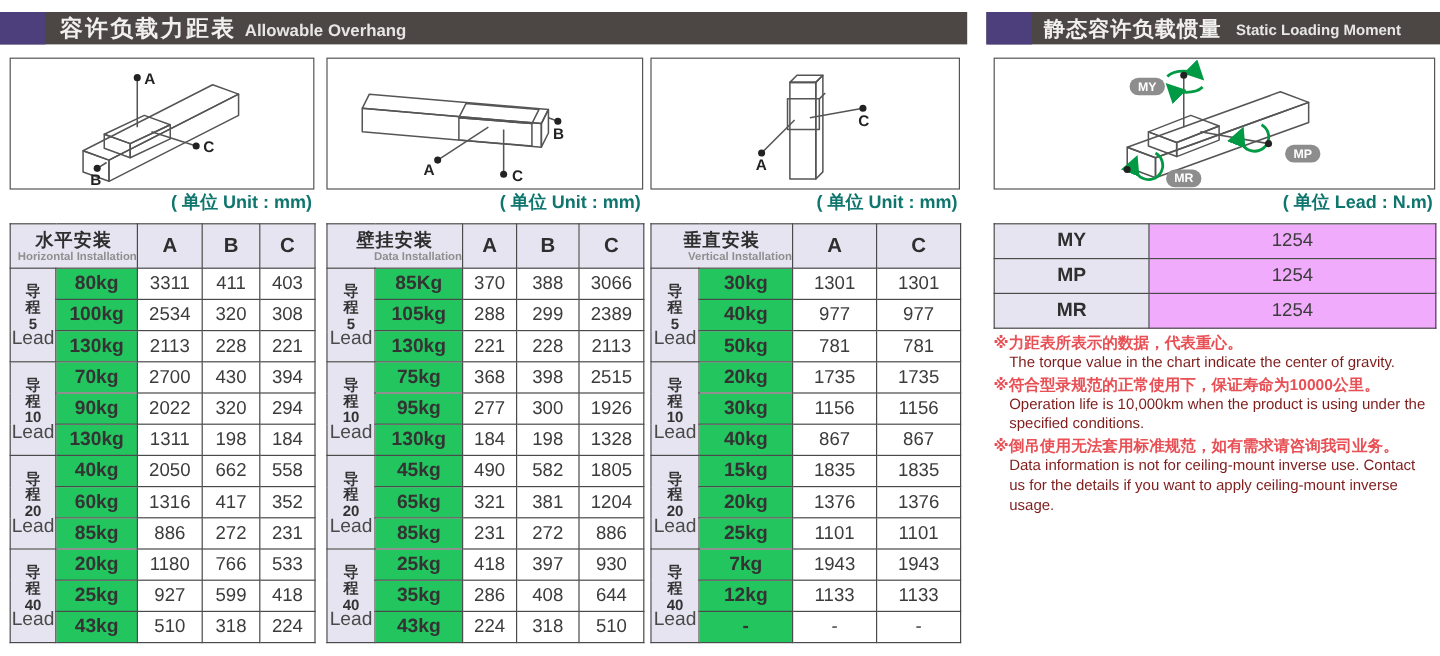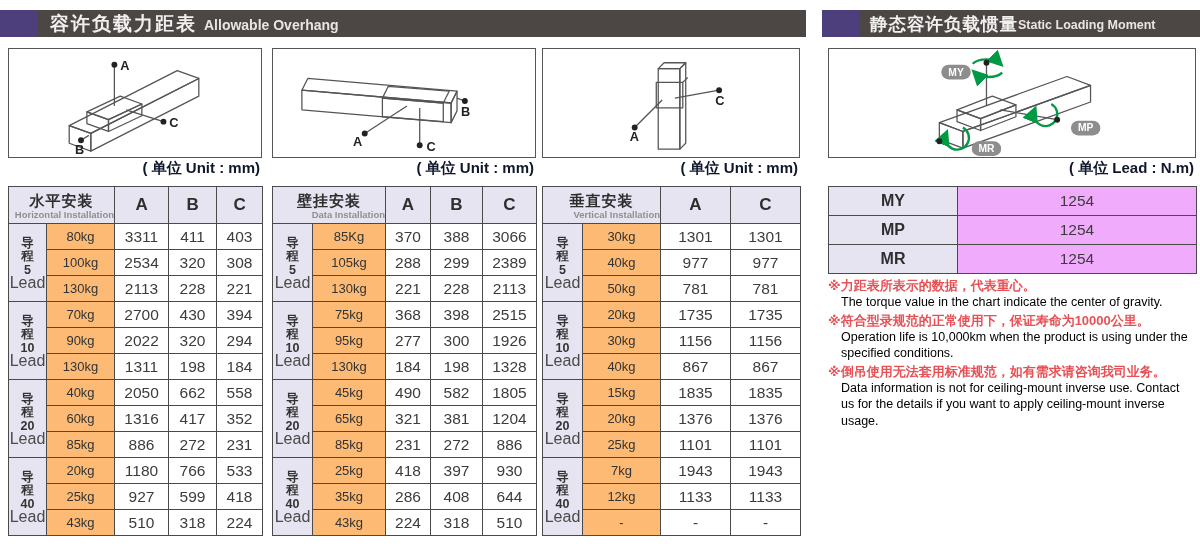--- a/index.html
+++ b/index.html
@@ -7,54 +7,54 @@
         font-family:"Liberation Sans","DejaVu Sans",sans-serif;color:#333;}
 
   
   .bar{position:absolute;top:10px;height:27px;background:#4c4645;display:flex;align-items:center;}
   .bar-left{left:0;width:806px;}
   .bar-right{left:822px;width:378px;}
   .bar-sq{width:38px;height:27px;background:#4c3f7c;flex:0 0 auto;}
   .bar-zh{color:#f1f0ee;font-size:19px;font-weight:700;letter-spacing:2px;margin-left:12px;}
   .bar-en{color:#e8e6e4;font-size:14px;font-weight:700;margin-left:7px;padding-top:2px;}
   .bar-right .bar-zh{font-size:17.5px;letter-spacing:1px;margin-left:10px;}
-  .bar-right .bar-en{font-size:12.5px;margin-left:0;}
+  .bar-right .bar-en{font-size:12.5px;margin-left:12px;}
 
   
   .panel{position:absolute;top:0;}
   .diagram-box{position:absolute;top:48px;left:0;right:0;height:110px;border:1.6px solid #555;
                background:#fff;box-sizing:border-box;}
   .diagram-box svg{display:block;width:100%;height:100%;}
   .unit{position:absolute;top:159px;left:0;right:0;height:24px;text-align:right;
-        font-size:15px;font-weight:700;color:#0f172a;padding-right:2px;}
+        font-size:15px;font-weight:700;color:#0f766e;padding-right:2px;}
   .tbl-mount{position:absolute;top:186px;left:0;right:0;}
 
   
   table.ovh{border-collapse:collapse;table-layout:fixed;width:100%;}
   table.ovh th,table.ovh td{border:1.2px solid #4a4a4a;text-align:center;vertical-align:middle;
         padding:0;overflow:hidden;}
   table.ovh thead th{height:36px;background:#e6e4f1;}
   table.ovh tbody tr{height:26px;}
   .ht-zh{font-size:15px;font-weight:700;color:#2e2e2e;letter-spacing:1px;line-height:16px;margin-top:2px;}
   .ht-en{font-size:9.5px;color:#8f8f8f;line-height:11px;text-align:right;}
   .hdr-col{font-size:17px;font-weight:600;color:#2e2e2e;}
   td.lead{background:#e6e4f1;}
-  td.load{background:#fdba74;font-size:13px;font-weight:400;color:#333;}
+  td.load{background:#22c55e;font-size:16px;font-weight:700;color:#333;}
   td.val{background:#ffffff;font-size:15.5px;color:#3c3c3c;}
   .lead-zh{font-size:12.5px;line-height:13.5px;color:#333;font-weight:600;}
   .lead-en{font-size:16px;line-height:11px;color:#4a4a4a;}
 
   
   table.moment{border-collapse:collapse;table-layout:fixed;width:100%;}
   table.moment td{border:1.2px solid #4a4a4a;text-align:center;height:28px;padding:0;}
   td.m-label{background:#e6e4f1;font-size:16px;font-weight:700;color:#2e2e2e;}
   td.m-val{background:#f0abfc;font-size:15.5px;color:#3c3c3c;}
   .notes{position:absolute;top:276px;left:0;right:0;}
   .note-zh{color:#e85055;font-size:13px;font-weight:700;line-height:17px;margin-top:1px;}
-  .note-en{color:#000000;font-size:12.5px;line-height:16.5px;padding-left:13px;}
+  .note-en{color:#7f1d1d;font-size:12.5px;line-height:16.5px;padding-left:13px;}
 
   
   .pt-label{font-family:"Liberation Sans",sans-serif;font-size:13px;font-weight:700;fill:#222;}
   .badge-txt{font-family:"Liberation Sans",sans-serif;font-size:10.5px;font-weight:700;fill:#fff;}
 </style>
 </head>
 <body>
 
 <div class="page">
 

